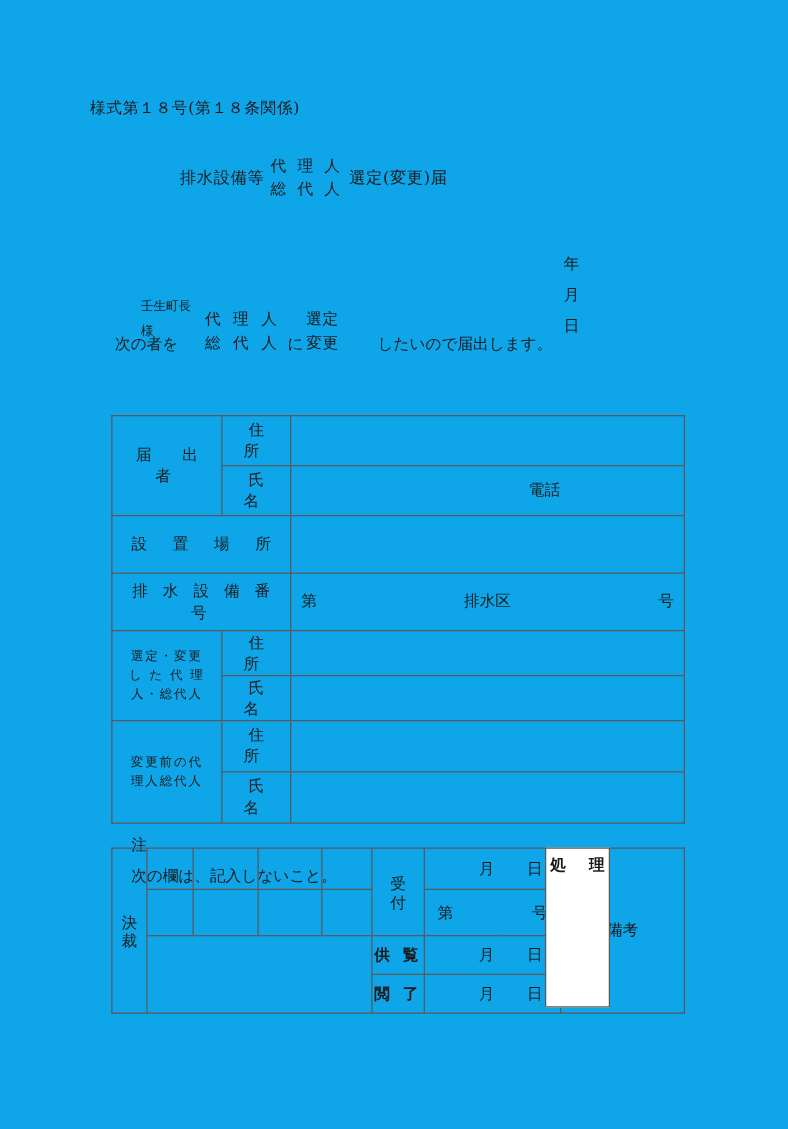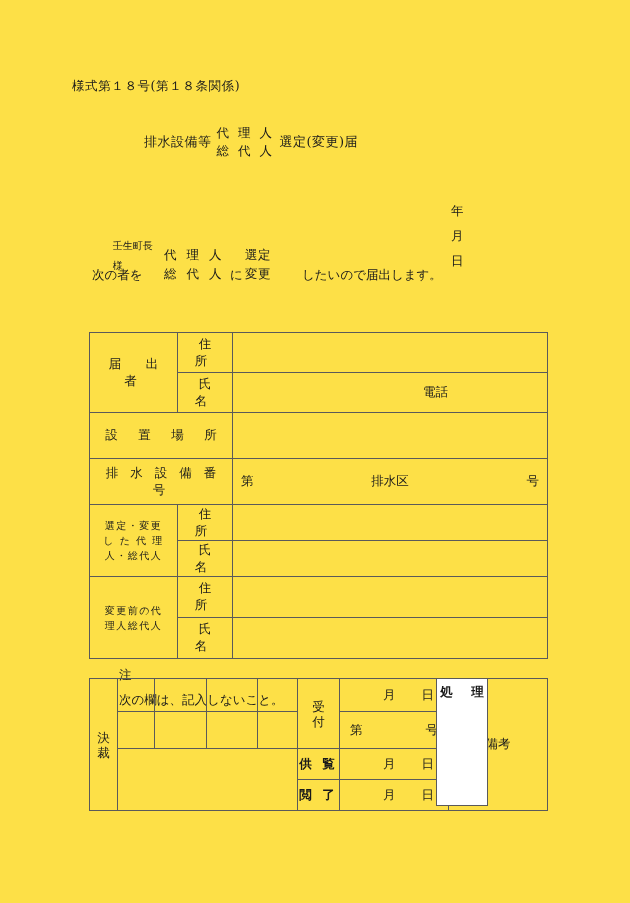--- a/index.html
+++ b/index.html
@@ -8,21 +8,21 @@
     background: #ffffff;
   }
   body {
     font-family: "DejaVu Serif", "Liberation Serif", serif;
     color: #1a1a1a;
   }
   .page {
     position: relative;
     width: 630px;
     height: 903px;
-    background: #fde047;
+    background: #0ea5e9;
     overflow: hidden;
   }
 
   
   .abs { position: absolute; white-space: pre; line-height: 1; }
 
   .form-code {
     left: 72px; top: 80px;
     font-size: 12.5px;
     letter-spacing: 0.6px;
@@ -152,21 +152,20 @@
     padding: 0 8px;
   }
   .num-row .a { flex: 0 0 auto; }
   .num-row .b { flex: 1 1 auto; text-align: center; }
   .num-row .c { flex: 0 0 auto; }
 
   
   .note {
     left: 89px; top: 657px;
     font-size: 12.5px;
-    font-family: Liberation Mono, monospace;
   }
   .note .gap { display: inline-block; width: 14px; }
 
   
   #bottom-table { left: 89px; top: 678px; width: 458px; }
   #bottom-table td { border: 1px solid #5a5a5a; }
 
   .vstack {
     display: flex;
     flex-direction: column;

